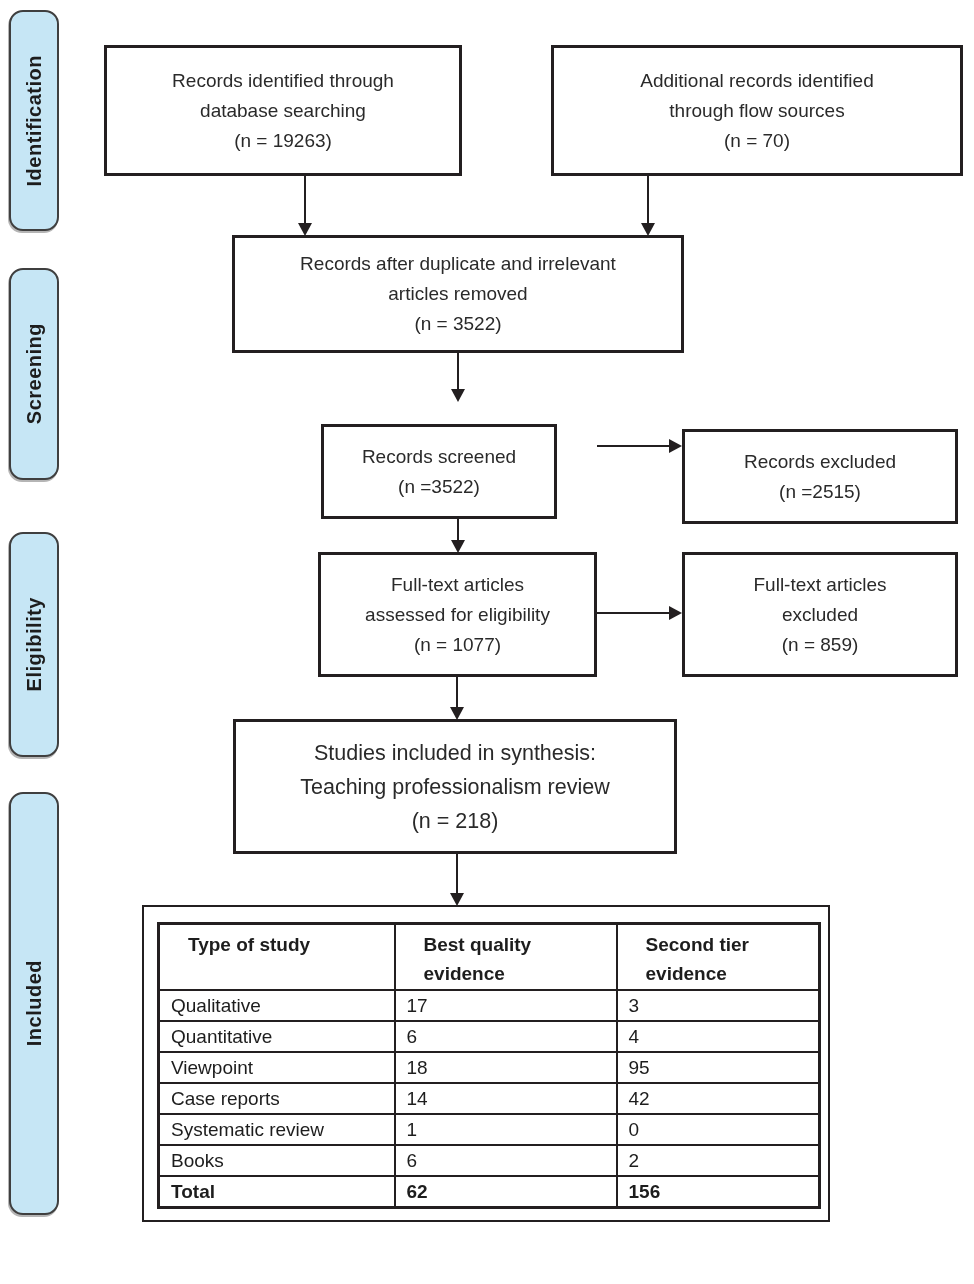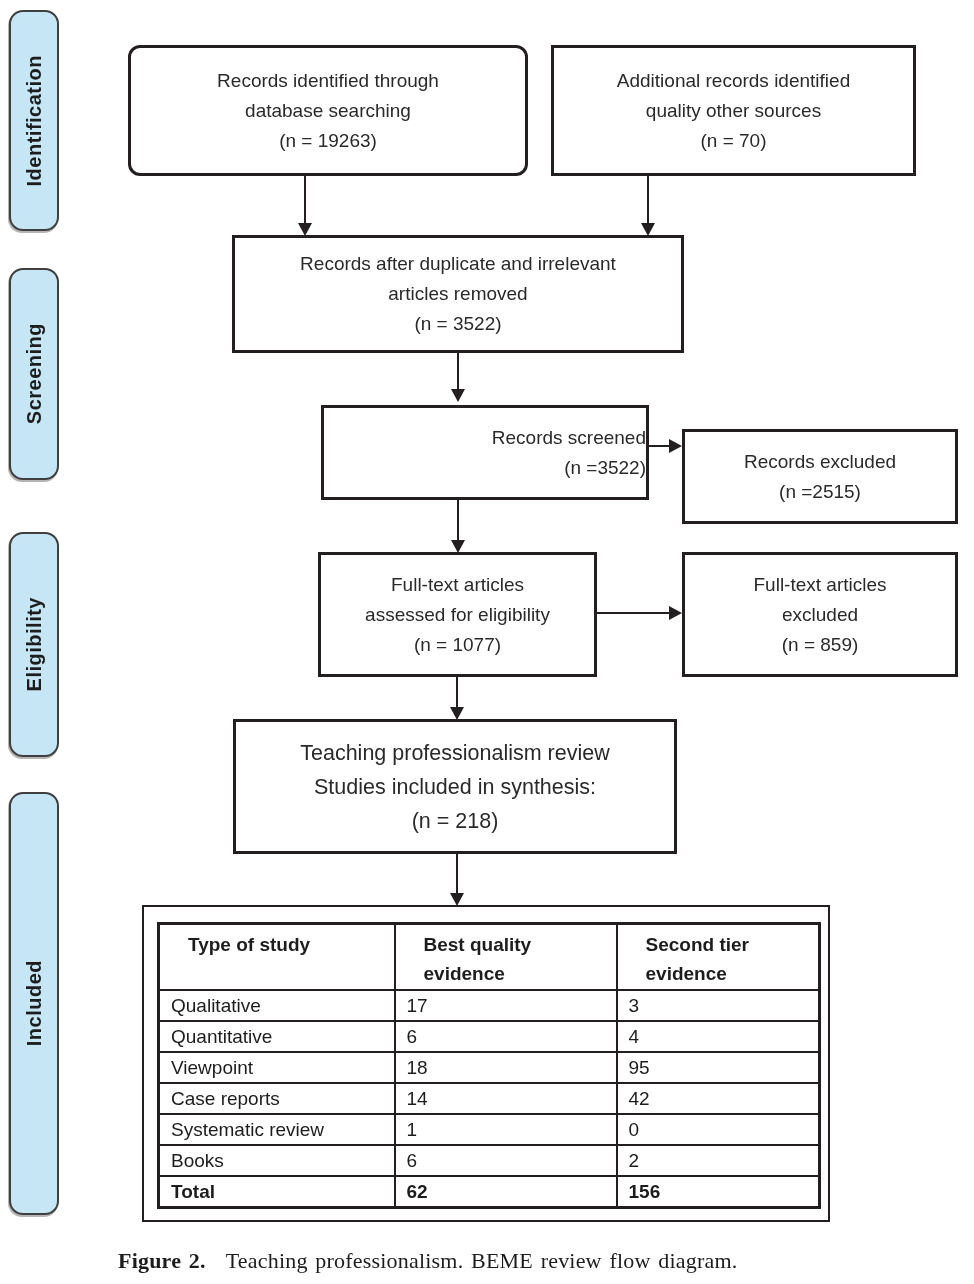--- a/index.html
+++ b/index.html
@@ -136,39 +136,39 @@
   <div class="stage" style="top:268px;height:212px;">
     <span class="stage-label">Screening</span>
   </div>
   <div class="stage" style="top:532px;height:225px;">
     <span class="stage-label">Eligibility</span>
   </div>
   <div class="stage" style="top:792px;height:423px;">
     <span class="stage-label">Included</span>
   </div>
 
-  <div class="fbox" style="left:128px;top:45px;width:400px;height:131px;border-radius:12px;">
+  <div class="fbox" style="left:104px;top:45px;width:358px;height:131px;">
     <div>Records identified through</div>
     <div>database searching</div>
     <div>(n = 19263)</div>
   </div>
 
-  <div class="fbox" style="left:551px;top:45px;width:365px;height:131px;justify-content:center;">
+  <div class="fbox" style="left:551px;top:45px;width:412px;height:131px;justify-content:center;">
     <div>Additional records identified</div>
-    <div>quality other sources</div>
+    <div>through flow sources</div>
     <div>(n = 70)</div>
   </div>
 
   <div class="fbox" style="left:232px;top:235px;width:452px;height:118px;">
     <div>Records after duplicate and irrelevant</div>
     <div>articles removed</div>
     <div>(n = 3522)</div>
   </div>
 
-  <div class="fbox" style="left:321px;top:405px;width:328px;height:95px;text-align:right;">
+  <div class="fbox" style="left:321px;top:424px;width:236px;height:95px;">
     <div>Records screened</div>
     <div>(n =3522)</div>
   </div>
 
   <div class="fbox" style="left:682px;top:401px;width:276px;height:95px;margin-top:28px;">
     <div>Records excluded</div>
     <div>(n =2515)</div>
   </div>
 
   <div class="fbox" style="left:318px;top:552px;width:279px;height:125px;">
@@ -177,22 +177,22 @@
     <div>(n = 1077)</div>
   </div>
 
   <div class="fbox" style="left:682px;top:552px;width:276px;height:125px;">
     <div>Full-text articles</div>
     <div>excluded</div>
     <div>(n = 859)</div>
   </div>
 
   <div class="fbox big" style="left:233px;top:719px;width:444px;height:135px;">
+    <div>Studies included in synthesis:</div>
     <div>Teaching professionalism review</div>
-    <div>Studies included in synthesis:</div>
     <div>(n = 218)</div>
   </div>
 
   <div class="table-outer"></div>
 
   <table class="included">
     <colgroup>
         <col class="col-type">
         <col class="col-best">
         <col class="col-second">
@@ -238,17 +238,14 @@
         <td>2</td>
       </tr>
       <tr class="total-row">
         <td>Total</td>
         <td>62</td>
         <td>156</td>
       </tr>
     </tbody>
   </table>
 
-  <div class="caption">
-    <span class="cap-label">Figure 2.</span><span>Teaching professionalism. BEME review flow diagram.</span>
-  </div>
 
 </div>
 
 </body></html>

